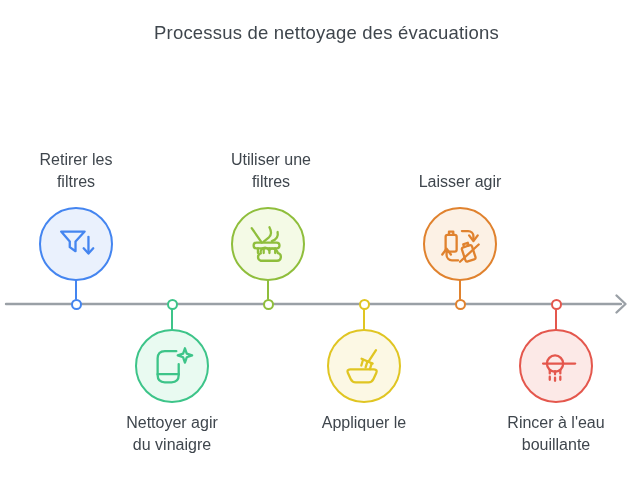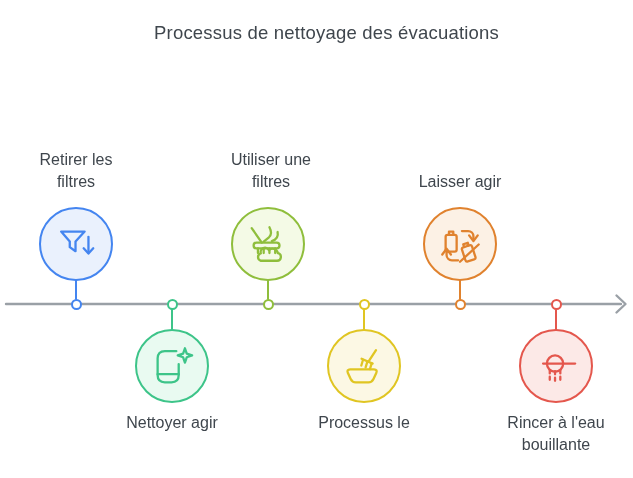--- a/index.html
+++ b/index.html
@@ -56,20 +56,21 @@
       <div class="step-ring" style="left: 166.5px; top: 298.5px; border-color: rgb(61, 196, 137);"></div>
       <div class="step-circle" style="left: 135px; top: 329px; border-color: rgb(61, 196, 137); background: rgb(233, 250, 241);">
         <svg width="46" height="46" viewBox="0 0 48 48" fill="none" stroke="#3DC489" stroke-width="2.4" stroke-linecap="round" stroke-linejoin="round">
           <path d="M28.5 8.5H16.5q-7.5 0-7.5 7.5v17.5q0 7.5 7.5 7.5h7q7.5 0 7.5-7.5V22"></path>
           <path d="M9 32.5h22"></path>
           <path d="M37.5 5.5l1.9 5.6 5.6 1.9-5.6 1.9-1.9 5.6-1.9-5.6-5.6-1.9 5.6-1.9z"></path>
         </svg>
       </div>
       <div class="step-label" style="left: 87px; top: 412px;">
         <div>Nettoyer agir</div>
+        <div>du vinaigre</div>
       </div>
       <div class="step-stem" style="left: 266.7px; top: 279px; height: 20.5px; background: rgb(143, 190, 60);"></div>
       <div class="step-ring" style="left: 262.5px; top: 298.5px; border-color: rgb(143, 190, 60);"></div>
       <div class="step-circle" style="left: 231px; top: 207px; border-color: rgb(143, 190, 60); background: rgb(244, 250, 230);">
         <svg width="46" height="46" viewBox="0 0 48 48" fill="none" stroke="#8FBE3C" stroke-width="2.4" stroke-linecap="round" stroke-linejoin="round">
           <rect x="9" y="22.5" width="27" height="6" rx="3"></rect>
           <path d="M13.5 28.5v5M19.5 28.5v5M25.5 28.5v5M31.5 28.5v5"></path>
           <path d="M7 7.5l10.5 15"></path>
           <path d="M25.5 6.5q3.5 6.5-.5 10.5l-5.5 4.5"></path>
           <path d="M34 11.5q1.5 7-6 9.5"></path>
@@ -84,21 +85,21 @@
       <div class="step-ring" style="left: 358.5px; top: 298.5px; border-color: rgb(224, 197, 34);"></div>
       <div class="step-circle" style="left: 327px; top: 329px; border-color: rgb(224, 197, 34); background: rgb(252, 248, 228);">
         <svg width="46" height="46" viewBox="0 0 48 48" fill="none" stroke="#E0C522" stroke-width="2.4" stroke-linecap="round" stroke-linejoin="round">
           <path d="M9.5 27.5c-2.6 0-3.2 1.8-2.4 3.6l3 6.4c1 2.2 2.8 3.5 5.4 3.5h13c2.6 0 4.4-1.3 5.4-3.5l3-6.4c.8-1.8.2-3.6-2.4-3.6z"></path>
           <path d="M36.5 7.5l-7.5 11.5"></path>
           <path d="M21.5 16.5l11.5 5"></path>
           <path d="M23 17.5l-1.8 6M27.5 19.4l-1.8 6M32 21.3l-1.8 6"></path>
         </svg>
       </div>
       <div class="step-label" style="left: 279px; top: 412px;">
-        <div>Processus le</div>
+        <div>Appliquer le</div>
       </div>
       <div class="step-stem" style="left: 458.7px; top: 279px; height: 20.5px; background: rgb(224, 130, 46);"></div>
       <div class="step-ring" style="left: 454.5px; top: 298.5px; border-color: rgb(224, 130, 46);"></div>
       <div class="step-circle" style="left: 423px; top: 207px; border-color: rgb(224, 130, 46); background: rgb(252, 241, 229);">
         <svg width="46" height="46" viewBox="0 0 48 48" fill="none" stroke="#E0822E" stroke-width="2.4" stroke-linecap="round" stroke-linejoin="round">
           <rect x="9" y="14.5" width="11.5" height="17.5" rx="2"></rect>
           <path d="M12.5 14.5V11h4.5v3.5"></path>
           <path d="M26 10.5h6.5a5.5 5.5 0 0 1 5.5 5.5v4"></path>
           <path d="M33.5 15l4.5 6 4.5-6"></path>
           <g transform="rotate(-18 33 33.5)">

